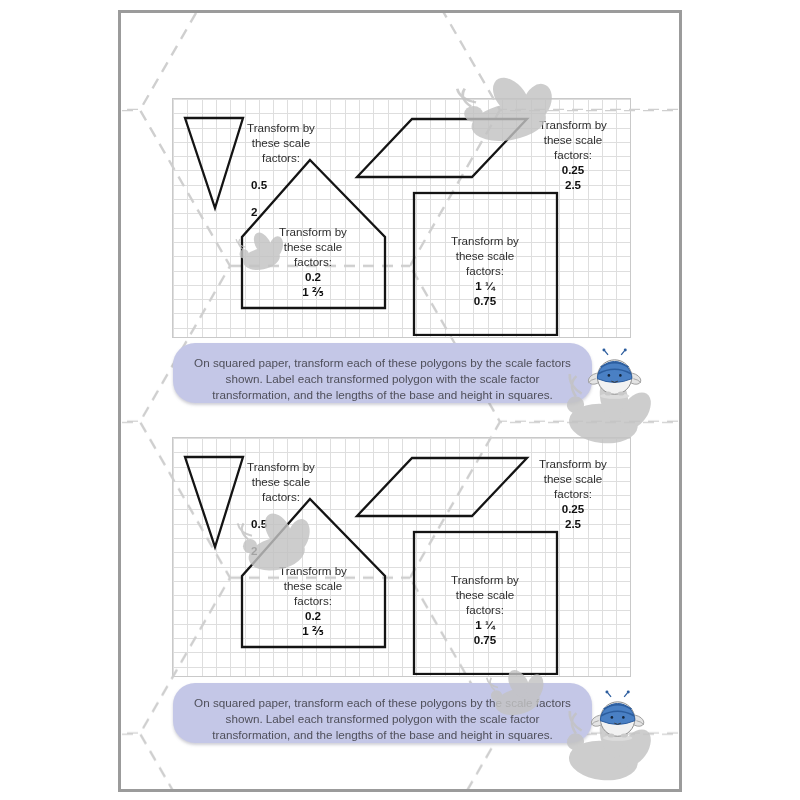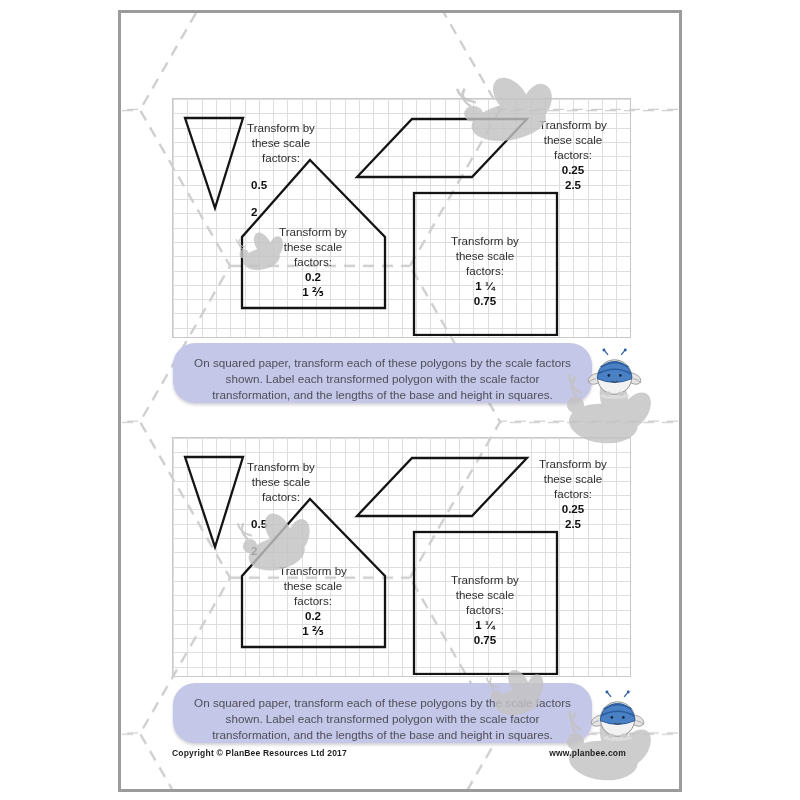--- a/index.html
+++ b/index.html
@@ -169,18 +169,14 @@
     <use href="#bee-sil" x="0" y="0" width="100" height="70" transform="translate(330,62) scale(1.25,1.05)"></use>
     <use href="#bee-sil" x="0" y="0" width="100" height="70" transform="translate(112,218) scale(0.62)"></use>
     <use href="#bee-sil" x="0" y="0" width="100" height="70" transform="translate(448,345) rotate(18) scale(1.15)"></use>
     <use href="#bee-sil" x="0" y="0" width="100" height="70" transform="translate(112,498) scale(0.95)"></use>
     <use href="#bee-sil" x="0" y="0" width="100" height="70" transform="translate(362,655) scale(0.75)"></use>
     <use href="#bee-sil" x="0" y="0" width="100" height="70" transform="translate(448,682) rotate(18) scale(1.15)"></use>
     <use href="#bee-mascot" x="0" y="0" width="60" height="60" transform="translate(469,337) scale(0.82)"></use>
     <use href="#bee-mascot" x="0" y="0" width="60" height="60" transform="translate(472,679) scale(0.82)"></use>
   </svg>
 
-  <div class="footer-line">
-    <span class="f">Copyright © PlanBee Resources Ltd 2017</span>
-    <span class="f">www.planbee.com</span>
-  </div>
 
 </div>
 
 </body></html>

